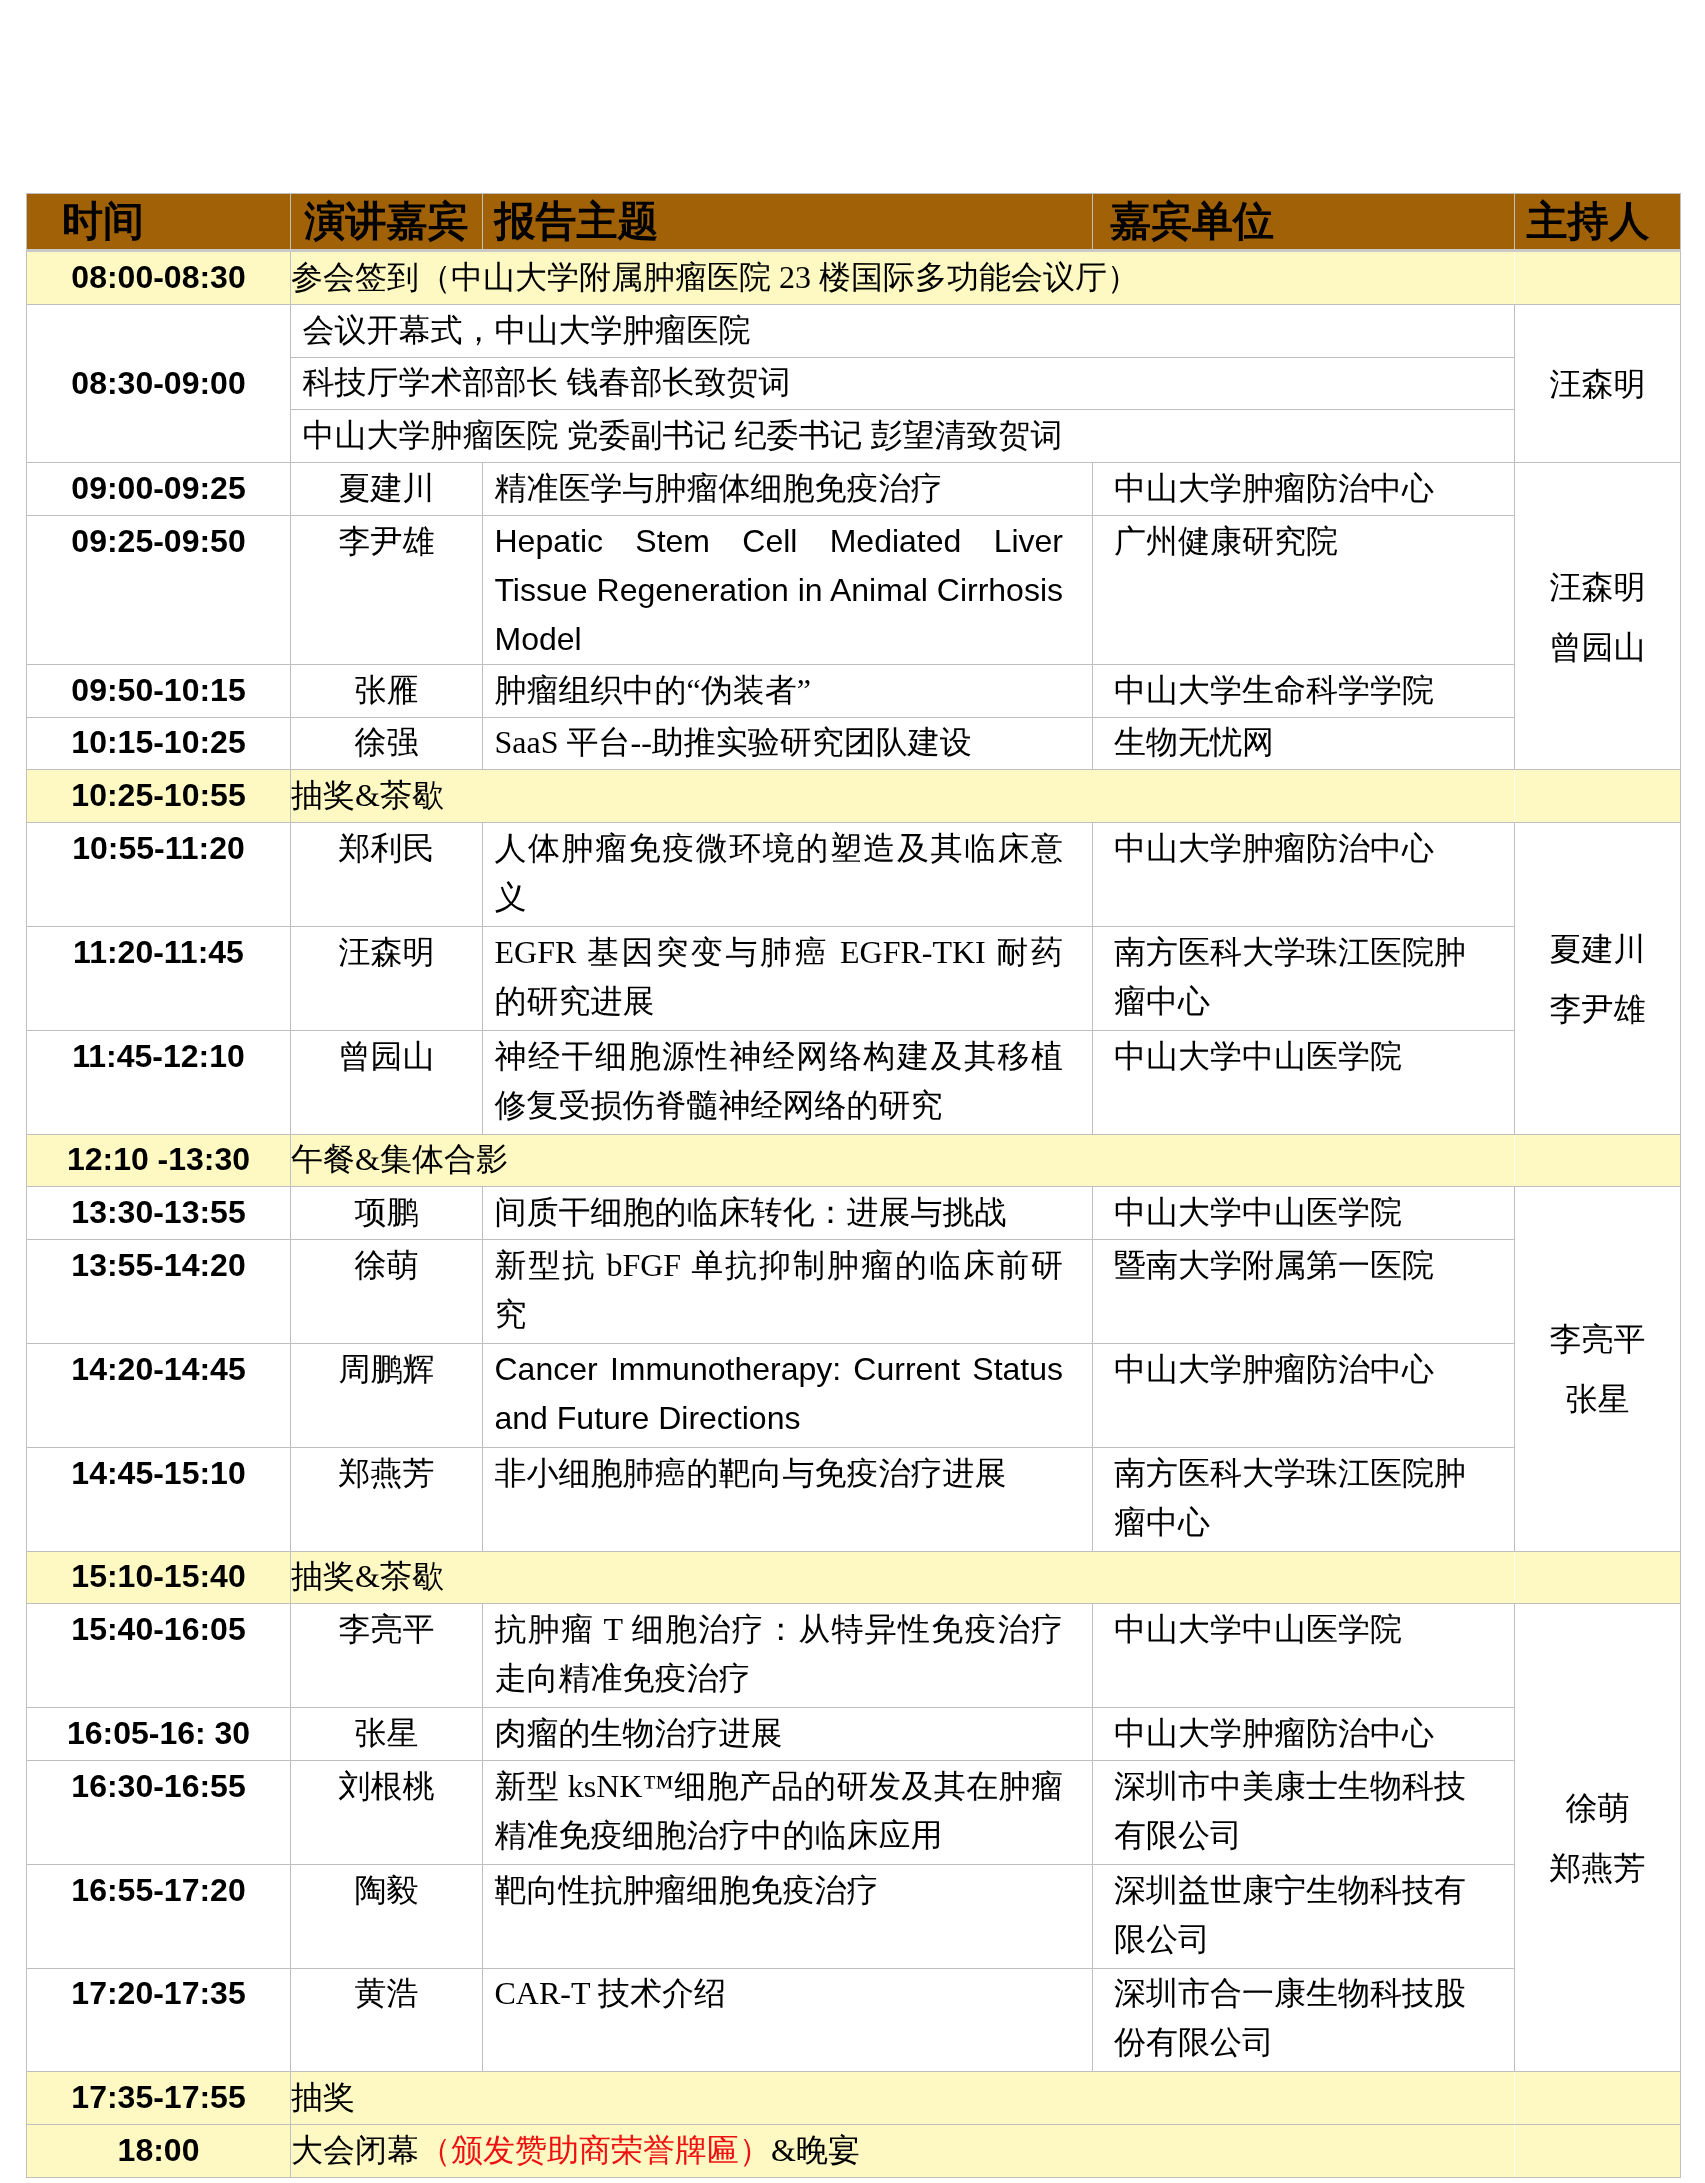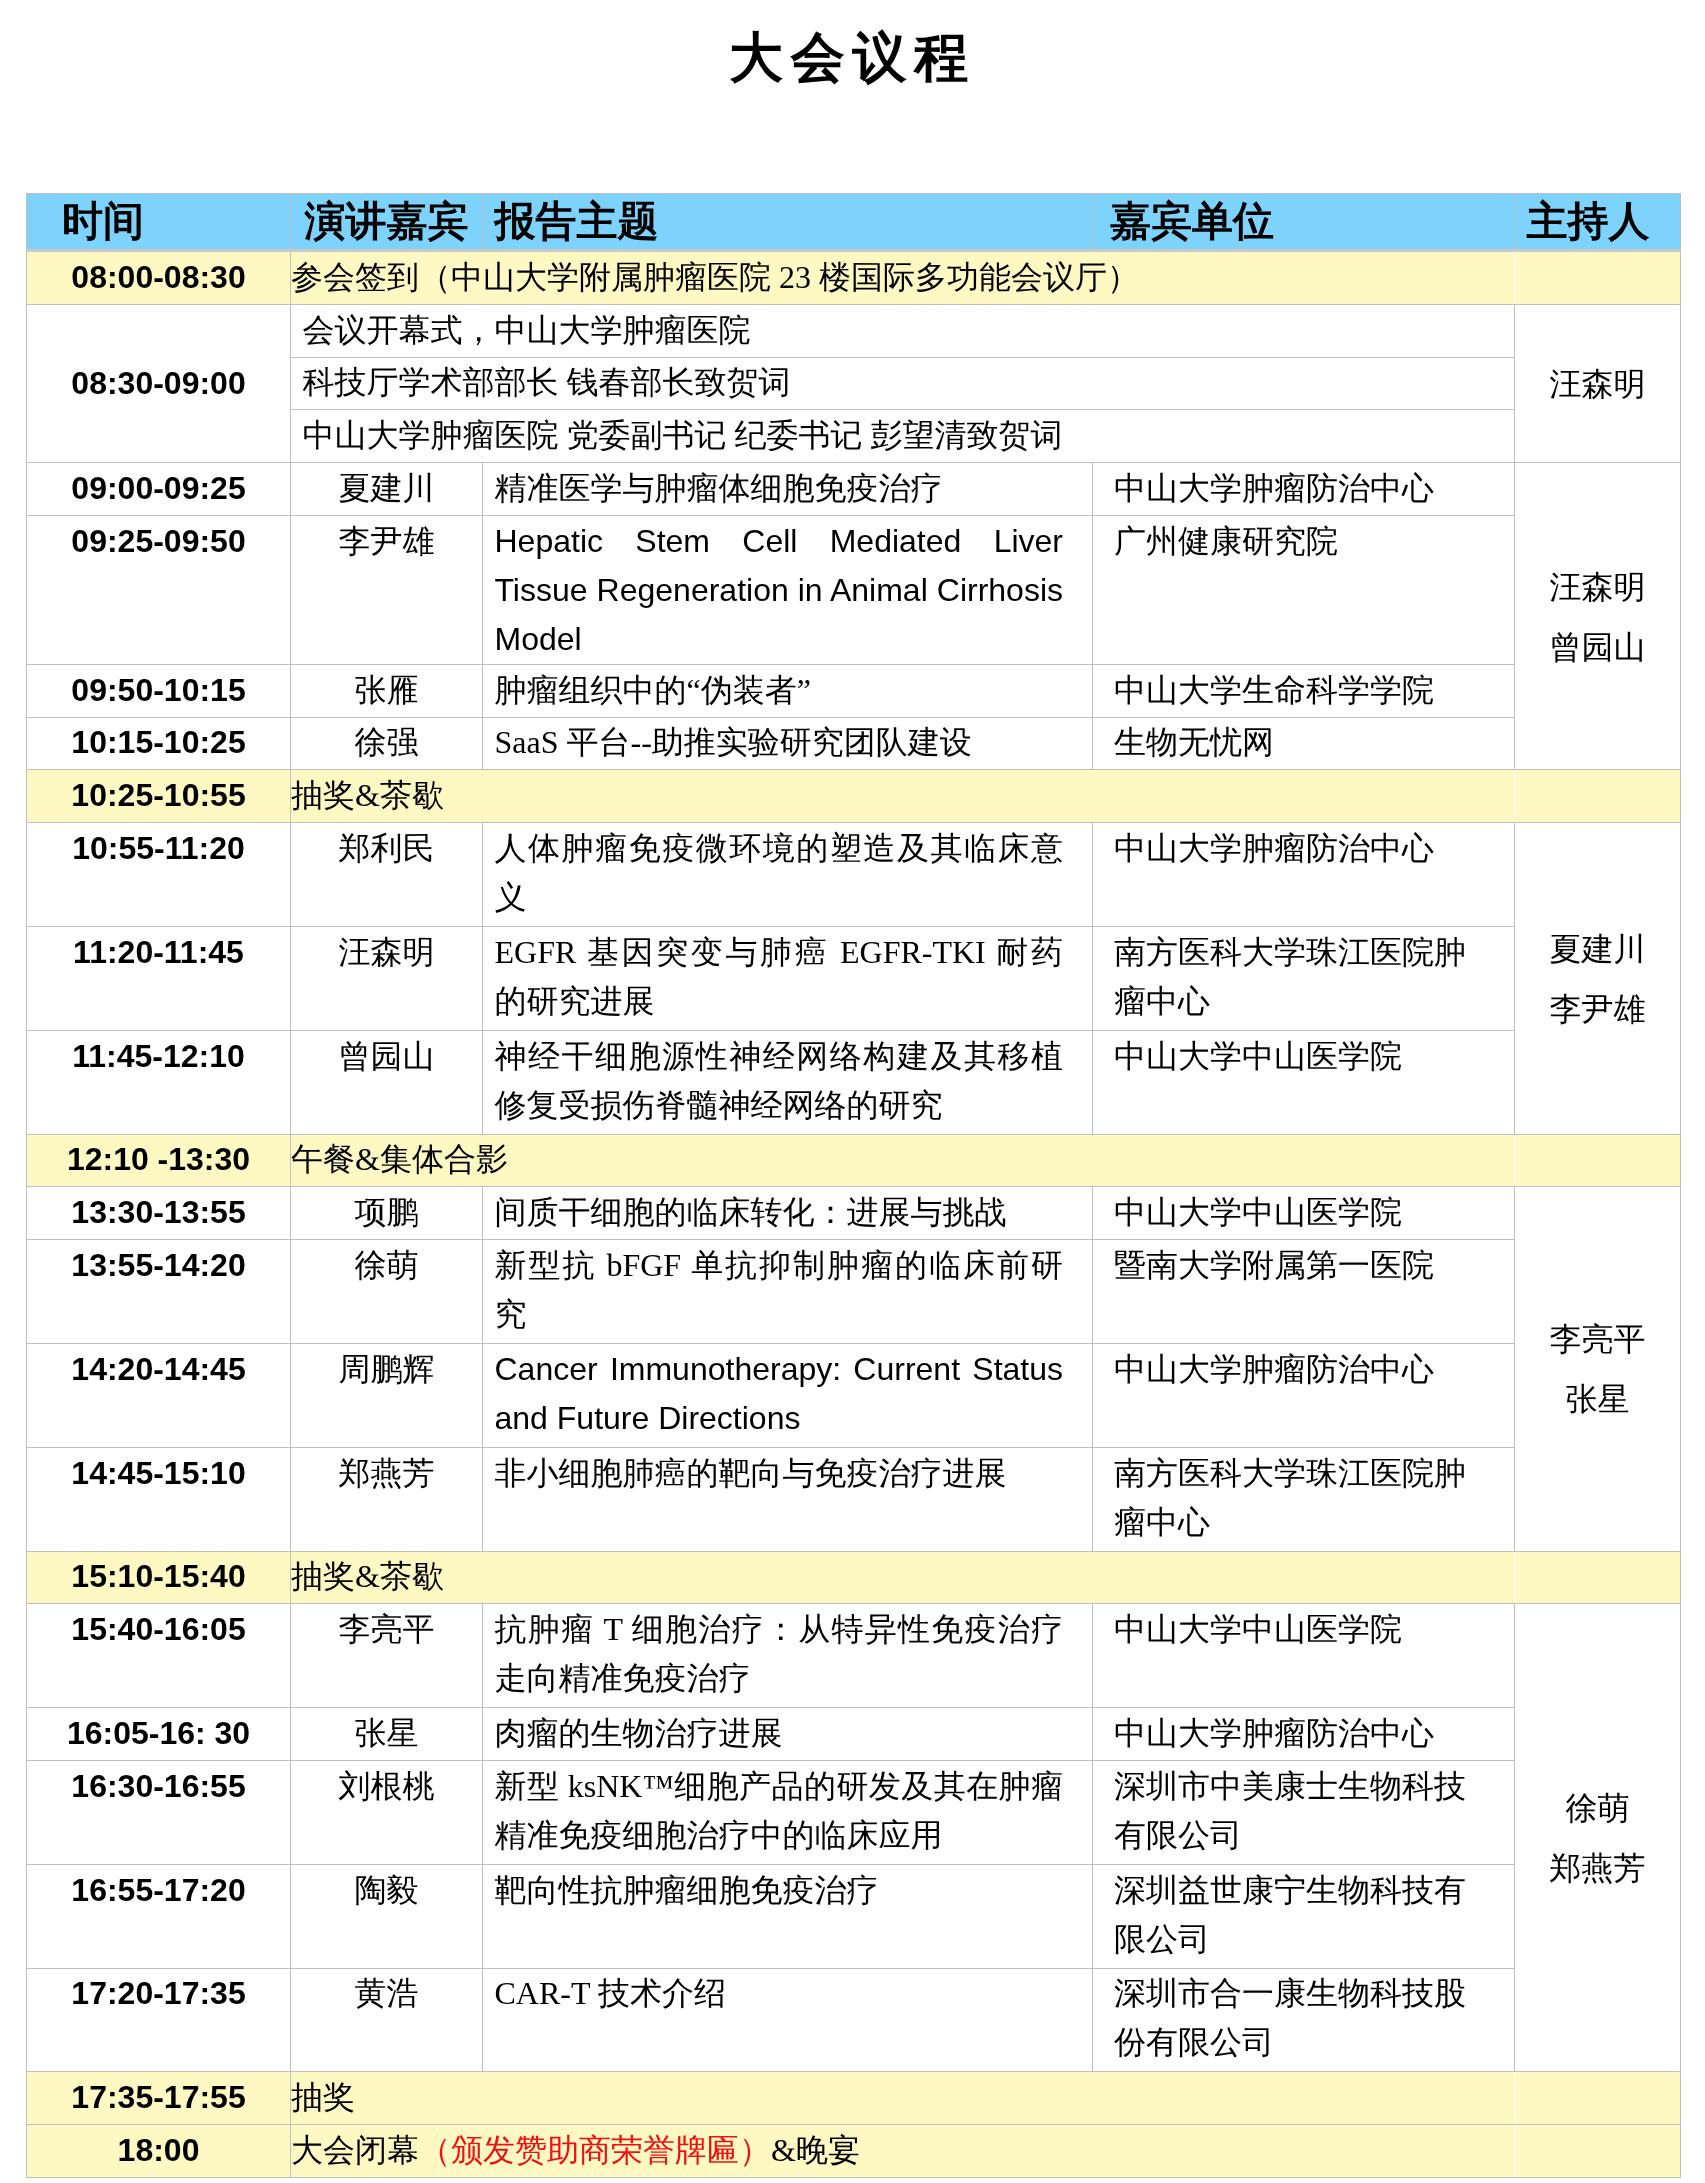--- a/index.html
+++ b/index.html
@@ -12,21 +12,21 @@
   }
   table.agenda{
     position:absolute; left:26px; top:193px;
     width:1654px; table-layout:fixed;
     border-collapse:collapse;
   }
   col.c-time{width:264px;} col.c-spk{width:192px;} col.c-topic{width:610px;}
   col.c-aff{width:422px;} col.c-host{width:166px;}
   th,td{border:1.5px solid #bfbfbf; overflow:hidden;}
   th{
-    background:#7dd3fc; font-family:"Liberation Sans", sans-serif;
+    background:#a16207; font-family:"Liberation Sans", sans-serif;
     font-size:41px; font-weight:bold; text-align:left; height:52px;
     padding:0 0 0 11.5px; border-bottom:3.1px solid #c9c9c9; vertical-align:middle;
   }
   th.th-time{padding-left:35px;}
   th.th-spk{text-align:center;padding-left:0;}
   th.th-aff{padding-left:17px;}
   td{
     font-size:32px; line-height:49px; vertical-align:top;
     padding:0.8px 11.5px 0 11.5px; background:#ffffff;
   }
@@ -49,21 +49,20 @@
   td.merged::after{
     content:""; position:absolute; top:0; bottom:0; right:165px; width:1.5px;
     background:rgba(255,255,255,0.75);
   }
   .red{color:#ee1111;}
 </style>
 </head>
 <body>
 
 <div class="page">
-  <div class="title">大会议程</div>
 
   <table class="agenda">
     <colgroup>
       <col class="c-time">
         <col class="c-spk">
         <col class="c-topic">
         <col class="c-aff">
         <col class="c-host">
     </colgroup>
 

